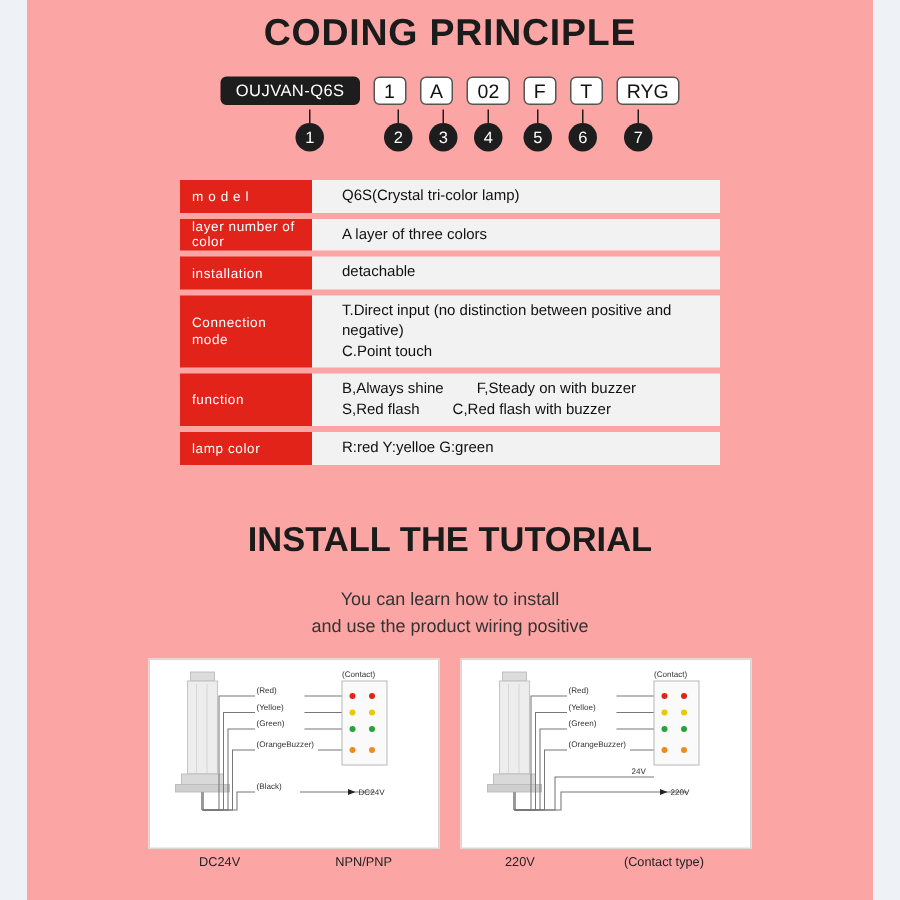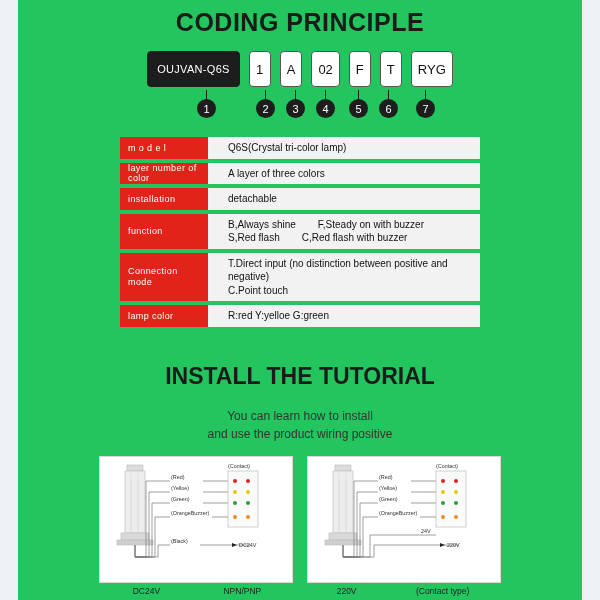--- a/index.html
+++ b/index.html
@@ -4,21 +4,21 @@
 <style>
   html,body{margin:0;padding:0;}
   body{
     width:600px;height:600px;
     background:#eef1f6;
     font-family:"Liberation Sans",sans-serif;
     overflow:hidden;
   }
   .page{
     position:absolute;left:18px;top:0;width:564px;height:600px;
-    background:#22c55e;
+    background:#fca5a5;
   }
   
   .title{
     text-align:center;
     font-size:25px;
     font-weight:bold;
     letter-spacing:.5px;
     color:#1b1b1b;
     margin-top:8px;
   }
@@ -29,21 +29,21 @@
     align-items:center;
     gap:9px;
     margin-top:14px;
   }
   .chip{
     border:1px solid #555;
     border-radius:4px;
     background:#fff;
     color:#111;
     font-size:13px;
-    height:36px;
+    height:19px;
     min-width:22px;
     padding:0 6px;
     display:flex;
     align-items:center;
     justify-content:center;
     box-sizing:border-box;
   }
   .chip.dark{
     background:#1d1d1d;
     color:#fff;
@@ -217,35 +217,35 @@
       <div class="sval">A layer of three colors</div>
     </div>
 
     <div class="srow">
       <div class="skey">installation</div>
       <div class="sval">detachable</div>
     </div>
 
 
     <div class="srow">
+      <div class="skey">Connection mode</div>
+      <div class="sval">
+        <div class="two">
+          <div>T.Direct input (no distinction between positive and negative)</div>
+          <div>C.Point touch</div>
+        </div>
+      </div>
+    </div>
+
+    <div class="srow">
       <div class="skey">function</div>
       <div class="sval">
         <div class="two">
           <div><span class="gap">B,Always shine</span><span>F,Steady on with buzzer</span></div>
           <div><span class="gap">S,Red flash</span><span>C,Red flash with buzzer</span></div>
-        </div>
-      </div>
-    </div>
-
-    <div class="srow">
-      <div class="skey">Connection mode</div>
-      <div class="sval">
-        <div class="two">
-          <div>T.Direct input (no distinction between positive and negative)</div>
-          <div>C.Point touch</div>
         </div>
       </div>
     </div>
 
     <div class="srow">
       <div class="skey">lamp color</div>
       <div class="sval">R:red     Y:yelloe     G:green</div>
     </div>
 
   </div>

